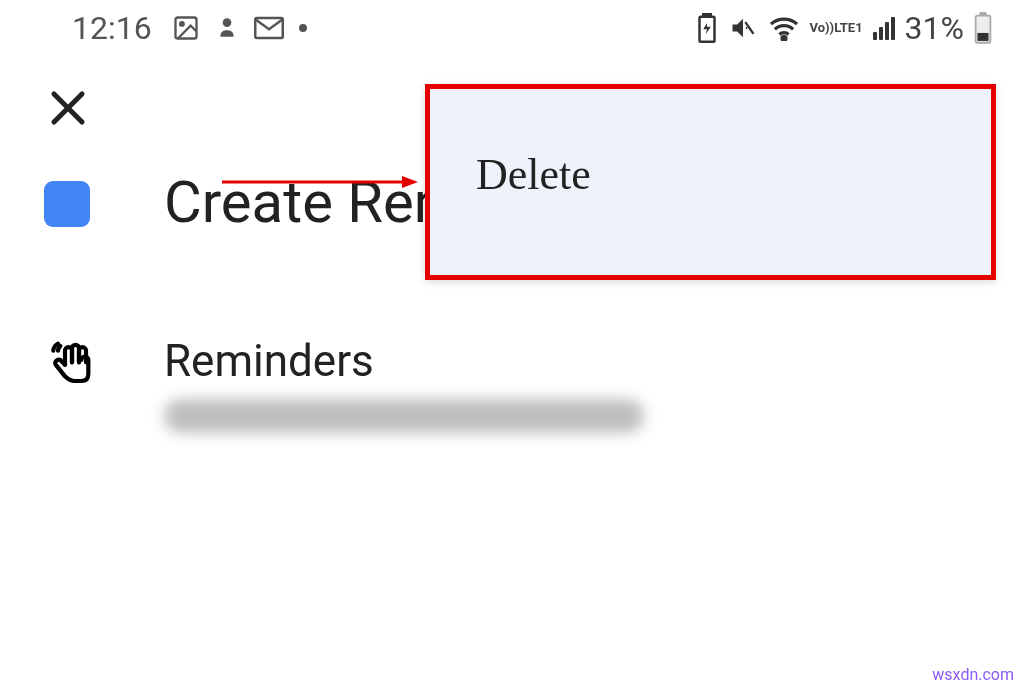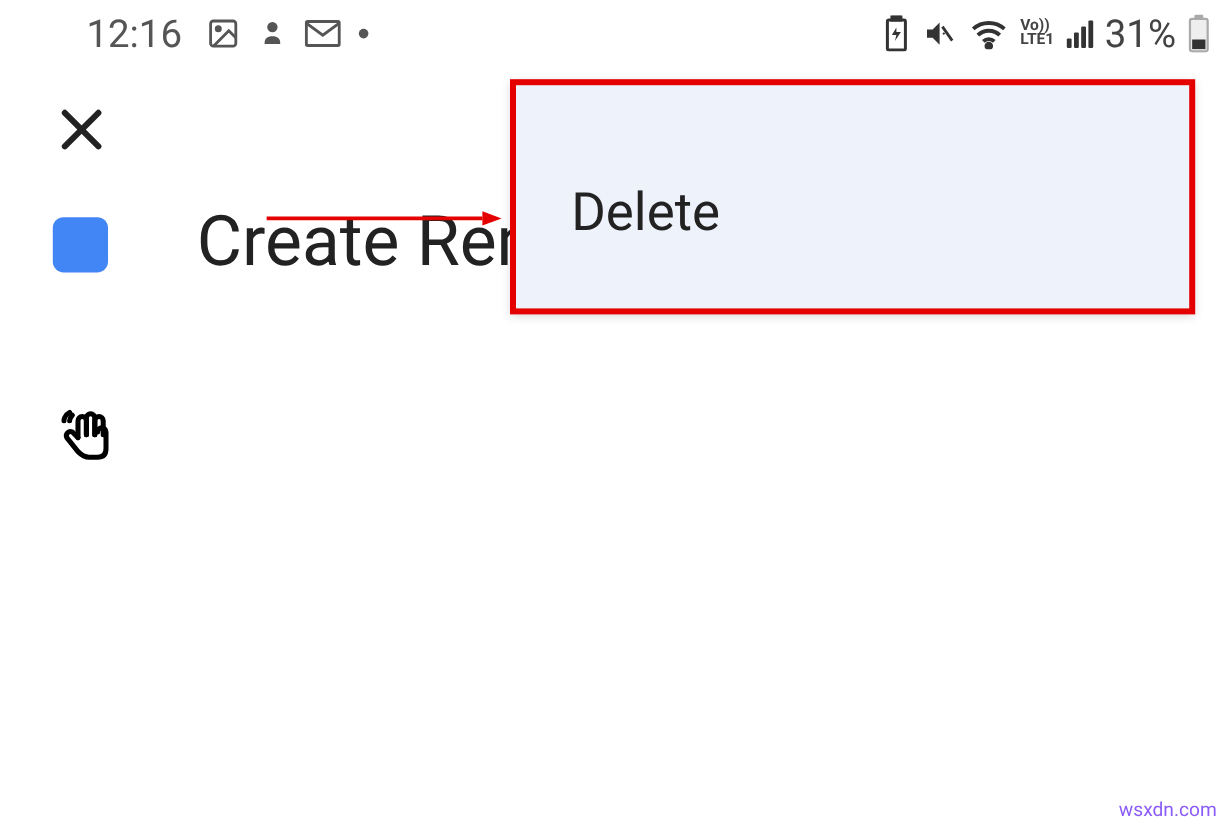--- a/index.html
+++ b/index.html
@@ -12,21 +12,21 @@
       background: #ffffff;
       width: 1024px;
       height: 690px;
       position: relative;
       overflow: hidden;
     }
     .status-bar {
       display: flex;
       justify-content: space-between;
       align-items: center;
-      padding: 8px 16px 8px 72px;
+      padding: 8px 32px 8px 72px;
       font-size: 30px;
       color: #444;
       height: 56px;
     }
     .status-left {
       display: flex;
       align-items: center;
       gap: 14px;
     }
     .status-right {
@@ -57,28 +57,29 @@
       color: #222;
       display: inline-block;
     }
     .arrow-annotation {
       position: absolute;
       top: 172px;
       left: 222px;
     }
     .menu-popup {
       position: absolute;
-      top: 66px;
+      top: 84px;
       left: 425px;
       width: 571px;
       height: 196px;
       background: #eef3fb;
       border: 5px solid #e50000;
       box-shadow: 0 2px 8px rgba(0,0,0,0.15);
-      padding: 80px 0 0 46px;
+      padding: 60px 0 0 46px;
+      font-family: Liberation Serif, serif;
     }
     .menu-item {
       font-size: 44px;
       color: #222;
       font-weight: 400;
     }
     .content-area {
       padding: 30px 0 0 44px;
     }
     .reminder-row {
@@ -145,21 +146,21 @@
       bottom: 6px;
       right: 10px;
       font-size: 16px;
       color: #8b5cf6;
     }
     .volte {
       font-size: 13px;
       line-height: 0.9;
       font-weight: 700;
       display: inline-flex;
-      flex-direction: column;
+      flex-direction: row;
       align-items: flex-start;
     }
     .sig-bars {
       display: inline-flex;
       align-items: flex-end;
       gap: 2px;
     }
     .sig-bars span {
       width: 4px;
       background: #333;
@@ -274,15 +275,19 @@
   <div class="hand-icon-wrapper">
     <svg width="56" height="56" viewBox="0 0 24 24" fill="none" stroke="#000" stroke-width="1.8" stroke-linejoin="round" stroke-linecap="round">
       <path d="M9 11V5a1.5 1.5 0 0 1 3 0v5"></path>
       <path d="M12 10V4a1.5 1.5 0 0 1 3 0v6"></path>
       <path d="M9 11l-2-2a1.5 1.5 0 0 0-2 2l4 5c1 1 2 2 4 2h3c2 0 3-1 3-3v-6a1.5 1.5 0 0 0-3 0"></path>
       <path d="M15 10V5a1.5 1.5 0 0 1 3 0v5"></path>
       <path d="M7 3c-1 1-1 2-1 2"></path>
       <path d="M6 2c-2 1-2 3-2 3"></path>
     </svg>
   </div>
+  <div class="section-text-col">
+    <div class="section-label">Reminders</div>
+    <div class="blurred-email"></div>
+  </div>
 </div>
 
 <div class="watermark">wsxdn.com</div>
 
 </body></html>

